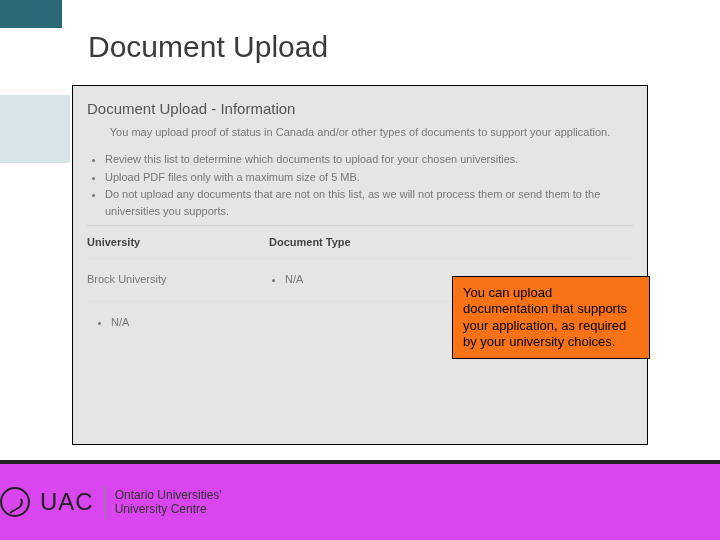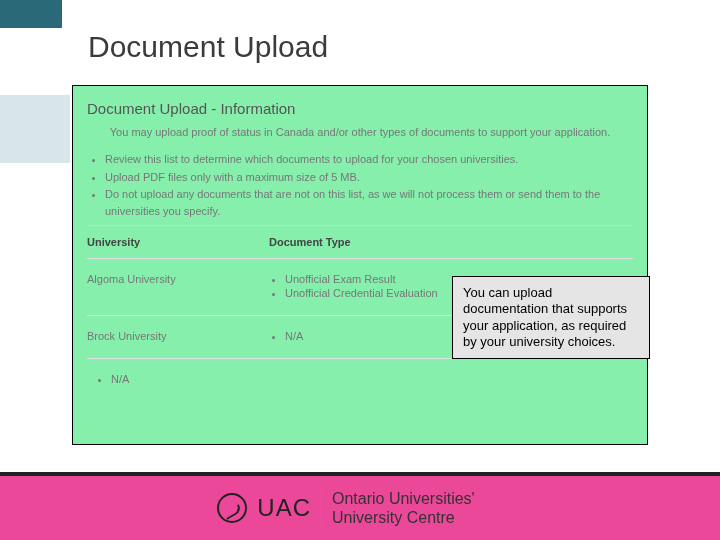--- a/index.html
+++ b/index.html
@@ -30,21 +30,21 @@
     font-size: 30px;
     color: #3b3b3b;
     font-weight: 400;
   }
   .panel {
     position: absolute;
     left: 72px; top: 85px;
     width: 576px;
     height: 360px;
     border: 1px solid #000;
-    background: #86efac;
+    background: #e5e5e5;
     padding: 10px 14px 0 14px;
     font-size: 11px;
     color: #666;
     overflow: hidden;
   }
   .panel-heading {
     font-size: 15px;
     color: #555;
     margin: 4px 0 8px 0;
     font-weight: 400;
@@ -81,36 +81,36 @@
   }
   .col-uni { width: 174px; color: #777; font-size: 11px; }
   .header-row .col-uni, .header-row .col-doc { color: #444; }
   .col-doc { flex: 1; color: #777; font-size: 11px; margin-left: 8px; }
   .doc-list { list-style: disc; margin-left: 16px; }
   .doc-list li { margin-bottom: 2px; }
   .callout {
     position: absolute;
     left: 452px; top: 276px;
     width: 198px;
-    background: #e5e5e5;
+    background: #f97316;
     border: 1px solid #000;
     padding: 8px 10px;
     font-size: 13px;
     line-height: 1.25;
     color: #000;
   }
   .footer-bar {
     position: absolute;
     left: 0; bottom: 0;
-    width: 720px; height: 68px;
-    background: #ec4899;
+    width: 720px; height: 80px;
+    background: #d946ef;
     border-top: 4px solid #222;
     display: flex;
     align-items: center;
-    justify-content: center;
+    justify-content: flex-start;
     padding-right: 28px;
   }
   .logo-wrap { display: flex; align-items: center; gap: 10px; }
   .logo-mark {
     width: 30px; height: 30px;
     border: 2px solid #222;
     border-radius: 50%;
     position: relative;
   }
   .logo-mark::after {
@@ -125,52 +125,43 @@
   }
   .logo-text { display: flex; align-items: center; gap: 10px; }
   .logo-uac {
     font-size: 24px; font-weight: 500; color: #222;
     letter-spacing: 1px;
   }
   .logo-div {
     width: 1px; height: 34px; background: #888;
   }
   .logo-sub {
-    font-size: 16px; color: #333; line-height: 1.2;
+    font-size: 12px; color: #333; line-height: 1.2;
   }
 </style>
 </head>
 <body>
 
 <div class="accent-top-square"></div>
 <div class="accent-mid-square"></div>
 
 <h1 class="slide-title">Document Upload</h1>
 
 <div class="panel">
   <div class="panel-heading">Document Upload - Information</div>
   <p class="panel-intro">You may upload proof of status in Canada and/or other types of documents to support your application.</p>
   <ul class="inst-list">
     <li>Review this list to determine which documents to upload for your chosen universities.</li>
     <li>Upload PDF files only with a maximum size of 5 MB.</li>
-    <li>Do not upload any documents that are not on this list, as we will not process them or send them to the universities you specify.</li>
+    <li>Do not upload any documents that are not on this list, as we will not process them or send them to the universities you supports.</li>
   </ul>
   <hr class="divider">
   <div class="row header-row">
     <div class="col-uni">University</div>
     <div class="col-doc">Document Type</div>
-  </div>
-  <div class="row">
-    <div class="col-uni">Algoma University</div>
-    <div class="col-doc">
-      <ul class="doc-list">
-        <li>Unofficial Exam Result</li>
-        <li>Unofficial Credential Evaluation</li>
-      </ul>
-    </div>
   </div>
   <div class="row">
     <div class="col-uni">Brock University</div>
     <div class="col-doc">
       <ul class="doc-list">
         <li>N/A</li>
       </ul>
     </div>
   </div>
   <div class="row" style="border-bottom:none">

